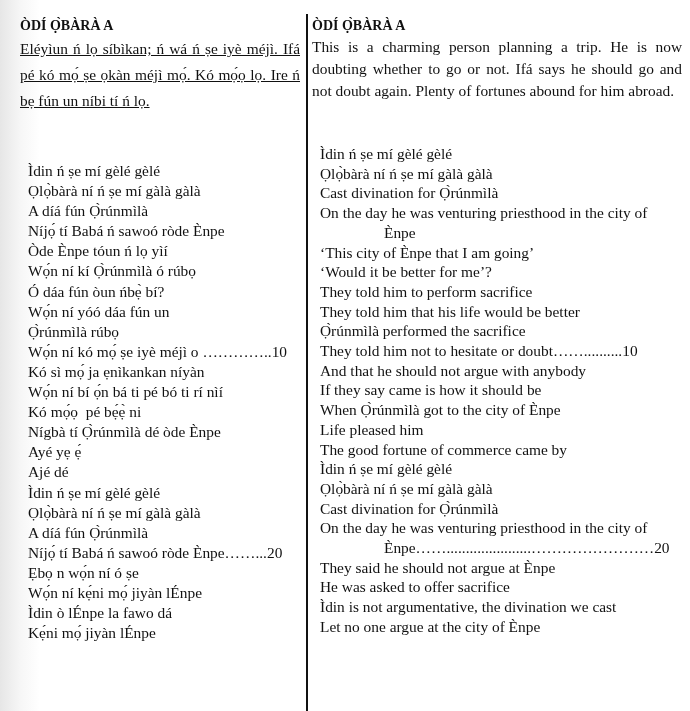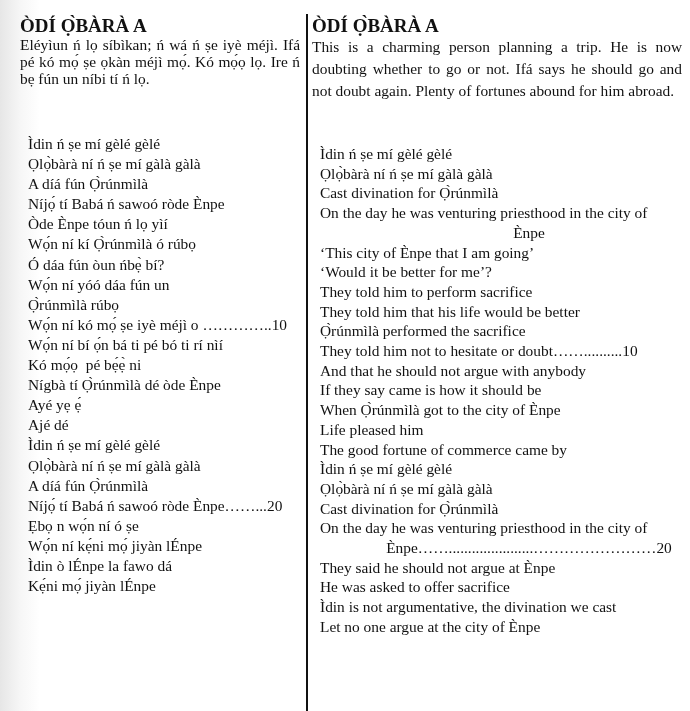--- a/index.html
+++ b/index.html
@@ -14,30 +14,30 @@
       position: absolute; left: 0; top: 0; bottom: 0; width: 40px;
       background: linear-gradient(to right, #e6e6e6 0%, #f6f6f6 50%, #ffffff 100%);
     }
     .divider {
       position: absolute; left: 306px; top: 14px; bottom: 0; width: 2px;
       background: #111;
     }
     .col { position: absolute; top: 16px; font-size: 15.4px; line-height: 20px; }
     .col.left { left: 20px; width: 280px; }
     .col.right { left: 312px; width: 370px; }
-    .title { font-weight: bold; font-size: 19px; line-height: 20px; margin: 0; }
+    .title { font-weight: bold; font-size: 14px; line-height: 20px; margin: 0; }
     .intro { margin: 0; text-align: justify; line-height: 22px; }
-    .col.left .intro { line-height: 17px; }
+    .col.left .intro { line-height: 26px; text-decoration: underline; }
     .verses { list-style: none; margin: 8px; padding: 0; }
     .col.left .verses { margin-top: 47px; }
     .col.left .verses li { line-height: 20.1px; }
     .col.right .verses { margin-top: 42px; }
     .col.right .verses li { line-height: 19.7px; }
     .verse { white-space: pre; }
-    .verse.indent { padding-left: 64px; text-align: center; }
+    .verse.indent { padding-left: 64px; }
   </style>
 </head>
 <body>
 
 <div class="edge-shade"></div>
 <div class="divider"></div>
 
 <section class="col left">
   <h2 class="title">ÒDÍ Ọ̀BÀRÀ   A</h2>
   <p class="intro">Eléyìun ń lọ síbìkan; ń wá ń ṣe iyè méjì. Ifá pé kó mọ́ ṣe ọkàn méjì mọ́. Kó mọ́ọ lọ. Ire ń bẹ fún un níbi tí ń lọ.</p>
@@ -45,20 +45,21 @@
     <li class="verse">Ìdin ń ṣe mí gèlé gèlé</li>
     <li class="verse">Ọlọ̀bàrà ní ń ṣe mí gàlà gàlà</li>
     <li class="verse">A díá fún Ọ̀rúnmìlà</li>
     <li class="verse">Níjọ́ tí Babá ń sawoó ròde Ènpe</li>
     <li class="verse">Òde Ènpe tóun ń lọ yìí</li>
     <li class="verse">Wọ́n ní kí Ọ̀rúnmìlà ó rúbọ</li>
     <li class="verse">Ó dáa fún òun ńbẹ̀ bí?</li>
     <li class="verse">Wọ́n ní yóó dáa fún un</li>
     <li class="verse">Ọ̀rúnmìlà rúbọ</li>
     <li class="verse">Wọ́n ní kó mọ́ ṣe iyè méjì o …………..10</li>
+    <li class="verse">Kó sì mọ́ ja ẹnìkankan níyàn</li>
     <li class="verse">Wọ́n ní bí ọ́n bá ti pé bó ti rí nìí</li>
     <li class="verse">Kó mọ́ọ  pé bẹ́ẹ̀ ni</li>
     <li class="verse">Nígbà tí Ọ̀rúnmìlà dé òde Ènpe</li>
     <li class="verse">Ayé yẹ ẹ́</li>
     <li class="verse">Ajé dé</li>
     <li class="verse">Ìdin ń ṣe mí gèlé gèlé</li>
     <li class="verse">Ọlọ̀bàrà ní ń ṣe mí gàlà gàlà</li>
     <li class="verse">A díá fún Ọ̀rúnmìlà</li>
     <li class="verse">Níjọ́ tí Babá ń sawoó ròde Ènpe……...20</li>
     <li class="verse">Ẹbọ n wọ́n ní ó ṣe</li>

